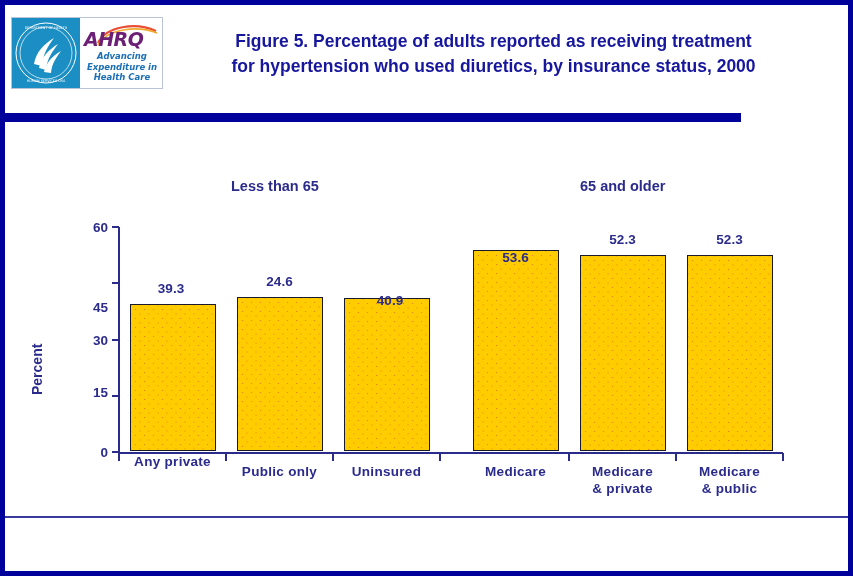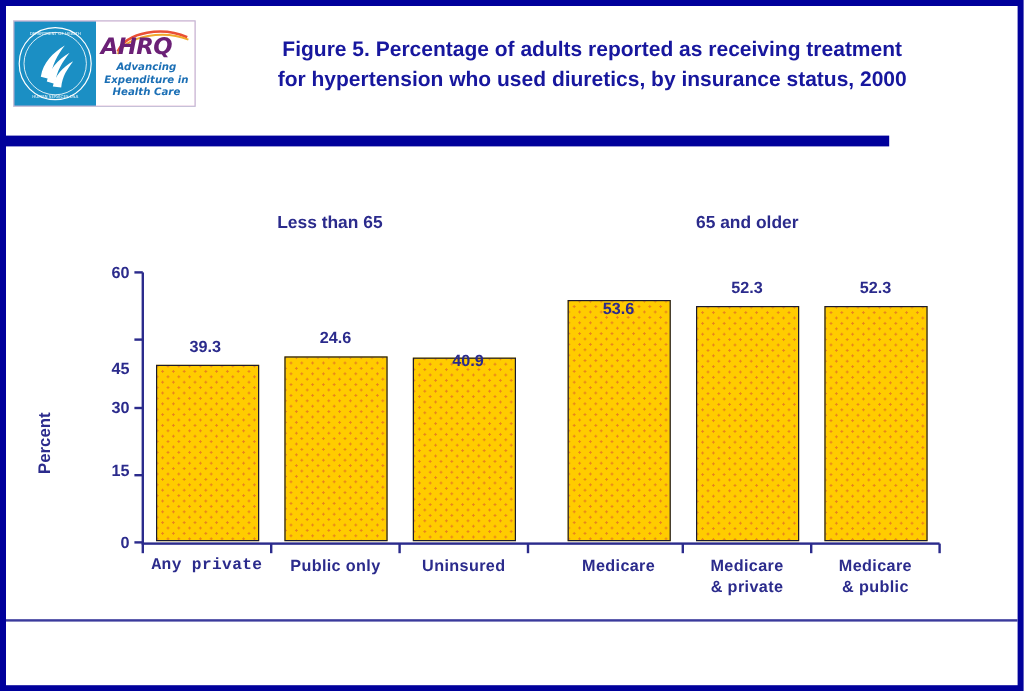--- a/index.html
+++ b/index.html
@@ -319,21 +319,21 @@
           <div class="bar" title="Medicare only/HMO: 53.6" style="left: 353.5px; width: 86px; height: 201px;"></div>
           <div class="bar-value" style="left: 356.5px; width: 80px; top: 0px; margin-top: 23px;">53.6</div>
           <div class="bar" title="Medicare &amp; private: 52.3" style="left: 460.5px; width: 86px; height: 196.125px;"></div>
           <div class="bar-value" style="left: 463.5px; width: 80px; top: 4.875px;">52.3</div>
           <div class="bar" title="Medicare &amp; public: 52.3" style="left: 567.5px; width: 86px; height: 196.125px;"></div>
           <div class="bar-value" style="left: 570.5px; width: 80px; top: 4.875px;">52.3</div>
         </div>
     </div>
 
     <div id="x-labels">
-        <div class="x-label" style="left: 107.5px; width: 120px; top: 341px; font-family: Liberation Mono, monospace;">
+        <div class="x-label" style="left: 107.5px; width: 120px; top: 331px;">
           <div>Any private</div>
         </div>
         <div class="x-label" style="left: 214.5px; width: 120px; top: 341px;">
           <div>Public only</div>
         </div>
         <div class="x-label" style="left: 321.5px; width: 120px; top: 341px;">
           <div>Uninsured</div>
         </div>
         <div class="x-label" style="left: 450.5px; width: 120px; top: 341px;">
           <div>Medicare</div>

